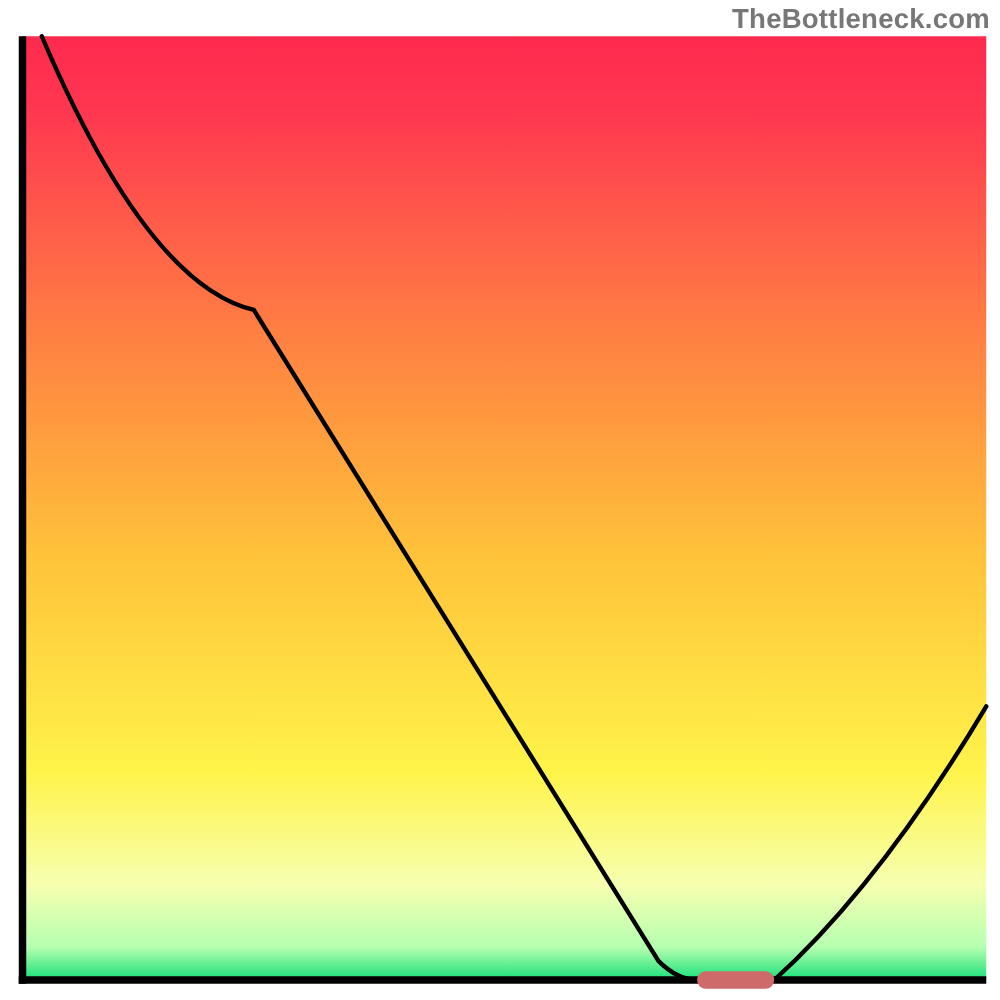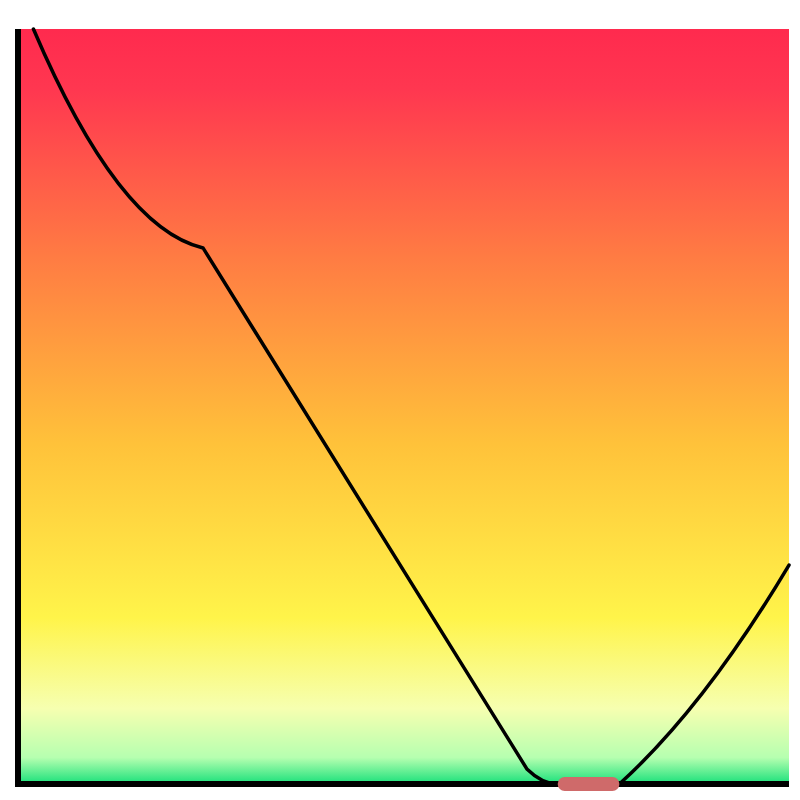--- a/index.html
+++ b/index.html
@@ -29,20 +29,21 @@
   svg {
     position: absolute;
     left: 0;
     top: 0;
   }
 </style>
 </head>
 <body>
 
 <div class="frame">
+  <div class="watermark">TheBottleneck.com</div>
 
   <svg id="chart-svg" width="800" height="800" viewBox="0 0 800 800">
     <defs>
       <linearGradient id="bg-grad" x1="0" y1="0" x2="0" y2="1">
           <stop offset="0%" stop-color="#ff2a4e"></stop>
           <stop offset="8%" stop-color="#ff3750"></stop>
           <stop offset="30%" stop-color="#ff7b43"></stop>
           <stop offset="55.00000000000001%" stop-color="#ffc23a"></stop>
           <stop offset="78%" stop-color="#fff44a"></stop>
           <stop offset="90%" stop-color="#f6ffb0"></stop>

